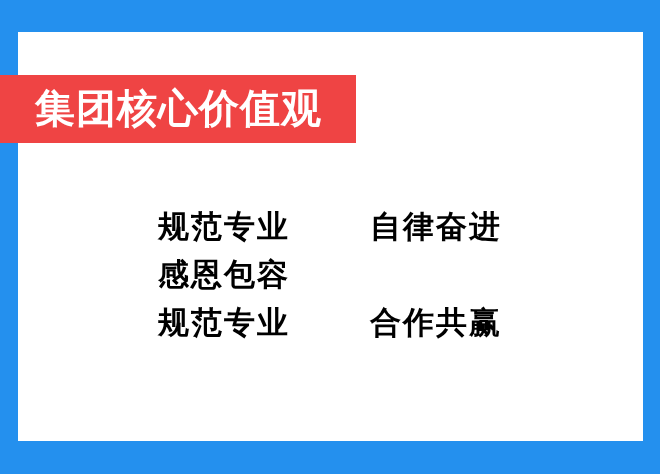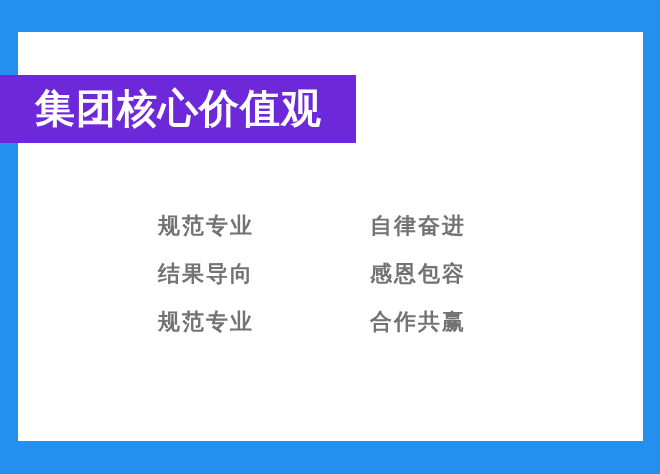--- a/index.html
+++ b/index.html
@@ -31,21 +31,21 @@
     background: #ffffff;
   }
 
   
   #title-banner {
     position: absolute;
     left: 0px;
     top: 75px;
     width: 356px;
     height: 68px;
-    background: #6d28d9;
+    background: #ef4444;
     display: flex;
     align-items: center;
   }
 
   #title-text {
     color: #ffffff;
     font-family: "Liberation Serif", "DejaVu Serif", serif;
     font-weight: bold;
     font-size: 40px;
     line-height: 1;
@@ -64,23 +64,23 @@
 
   .value-row {
     display: flex;
     height: 48px;
     align-items: center;
   }
 
   .value-cell {
     font-family: "DejaVu Sans", "Liberation Sans", sans-serif;
     font-weight: bold;
-    font-size: 22px;
+    font-size: 31px;
     line-height: 1;
-    color: #737373;
+    color: #000000;
     letter-spacing: 2px;
     white-space: nowrap;
   }
 
   .col-left {
     width: 212px;
   }
 
   .col-right {
     width: 168px;
@@ -96,21 +96,20 @@
     <div id="values-grid">
 
       <div class="value-row">
         <div class="value-cell col-left">规范专业</div>
         <div class="value-cell col-right">自律奋进</div>
       </div>
 
 
 
       <div class="value-row">
-        <div class="value-cell col-left">结果导向</div>
         <div class="value-cell col-right">感恩包容</div>
       </div>
 
       <div class="value-row">
         <div class="value-cell col-left">规范专业</div>
         <div class="value-cell col-right">合作共赢</div>
       </div>
 
     </div>
   </div>

